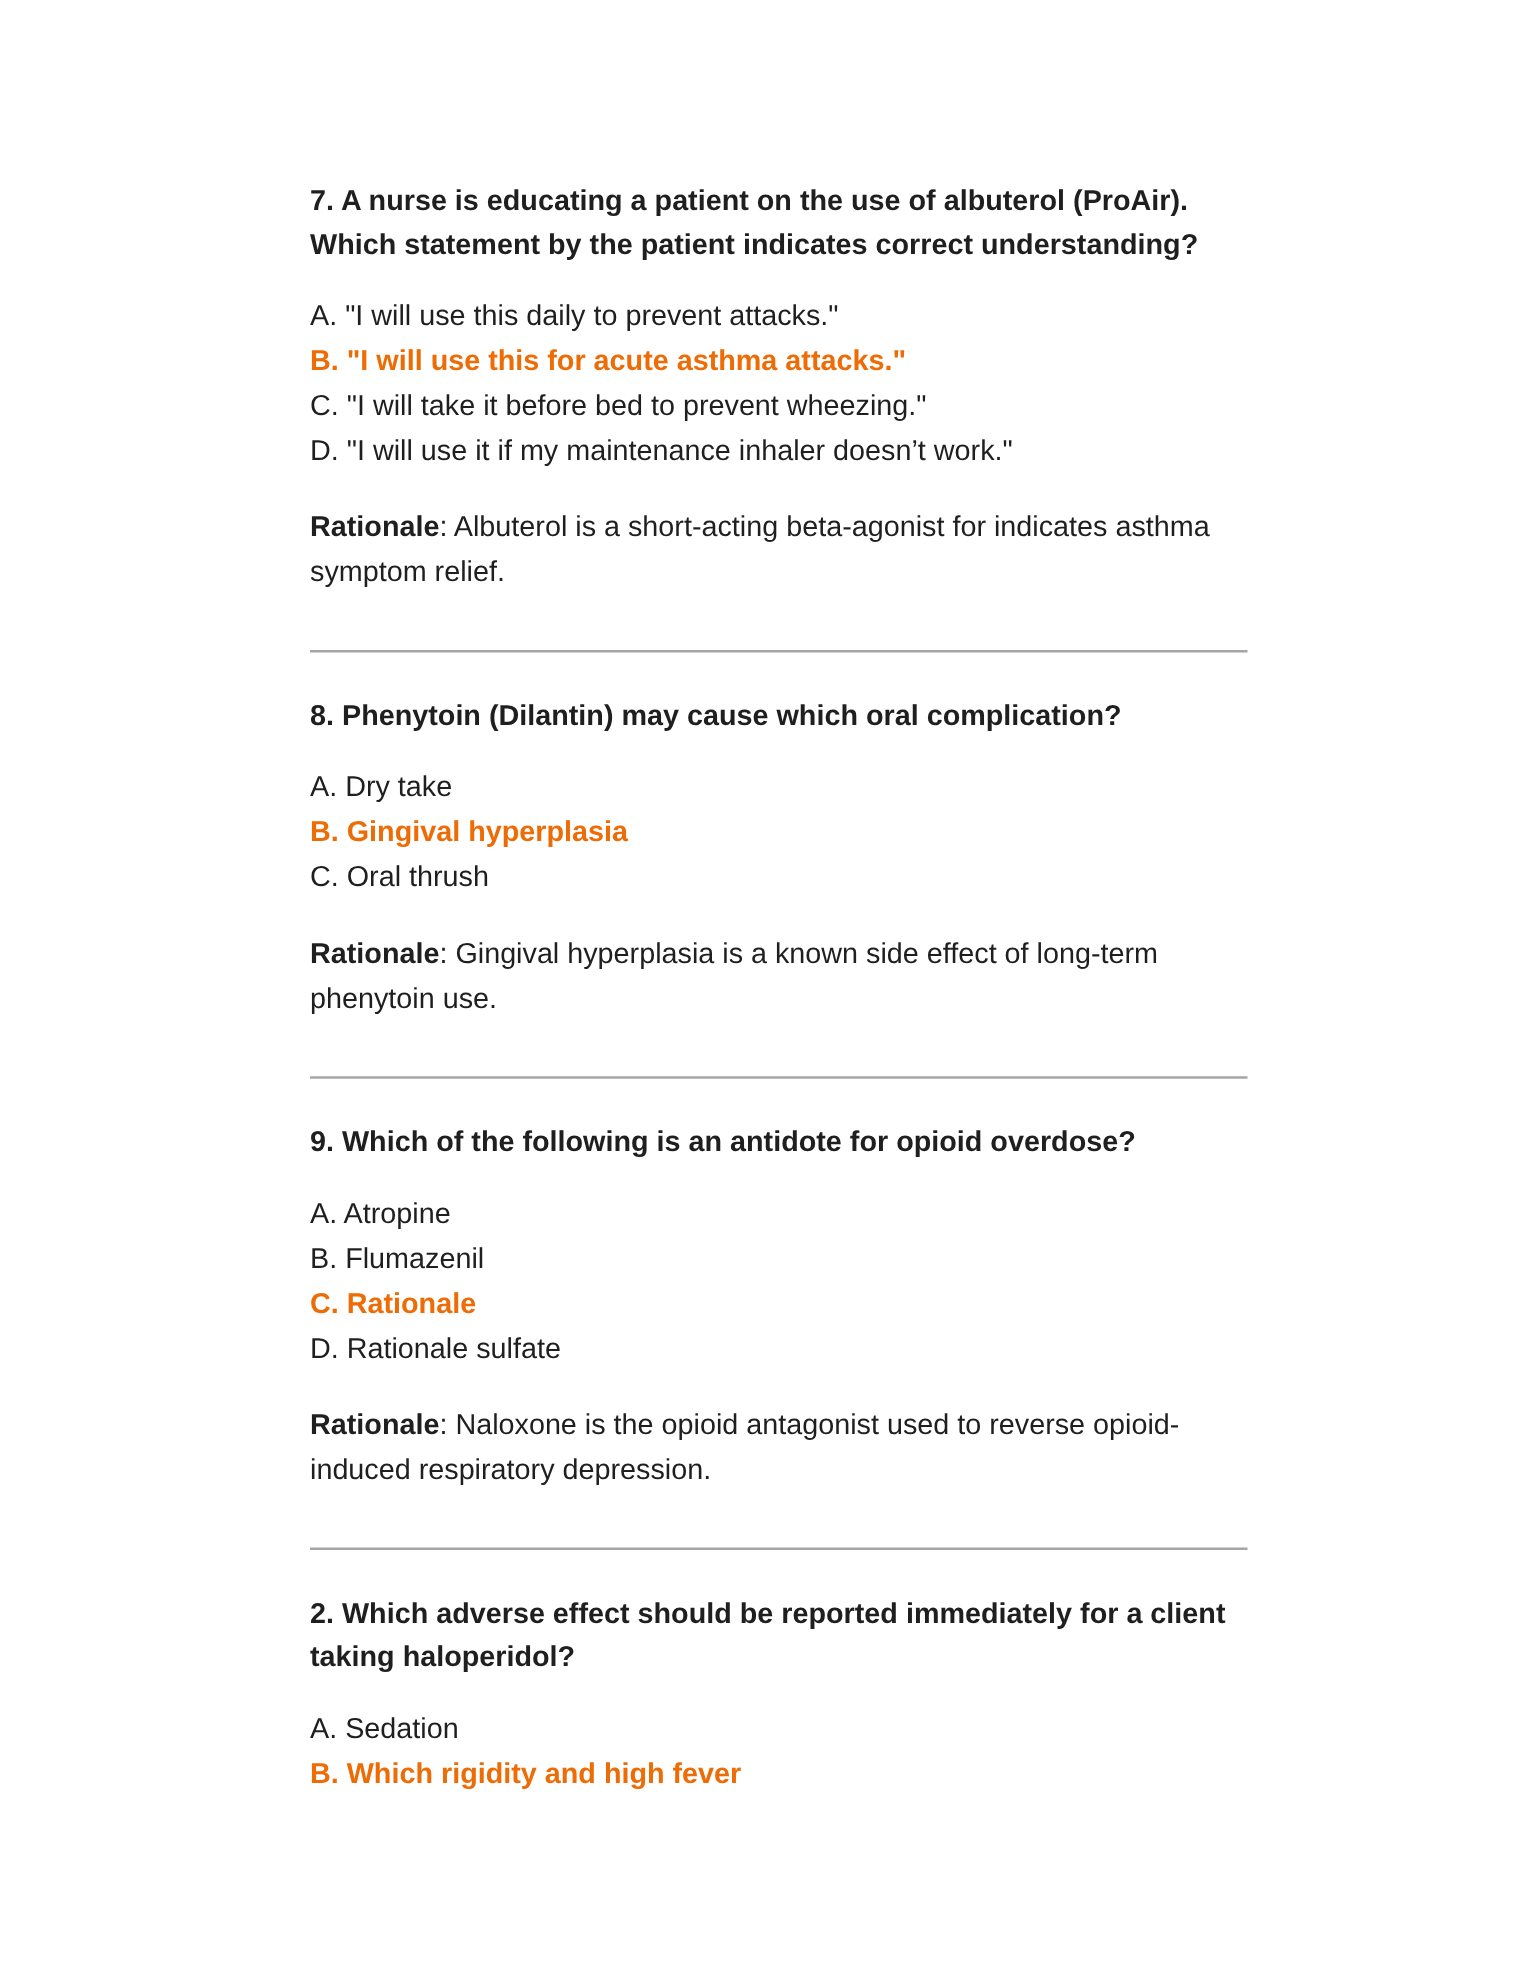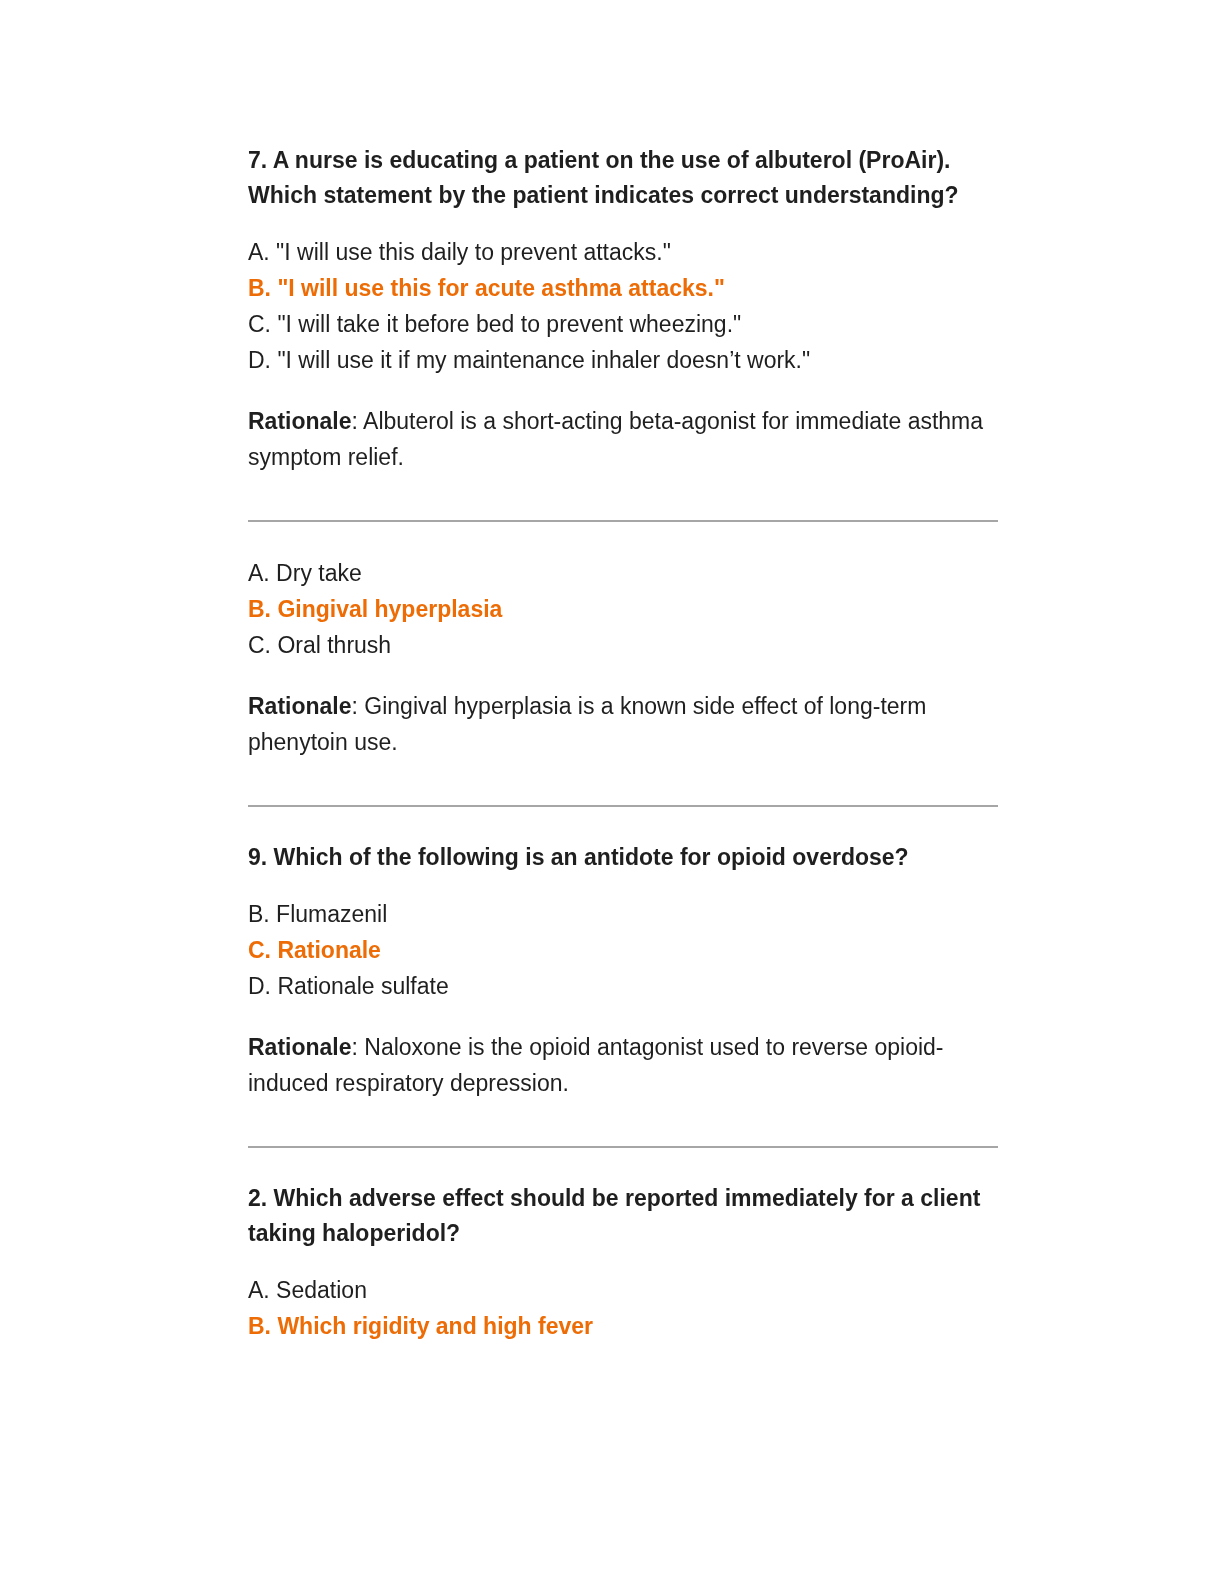--- a/index.html
+++ b/index.html
@@ -62,39 +62,41 @@
 <div class="page">
 
   <section class="question">
     <p class="question-title">7. A nurse is educating a patient on the use of albuterol (ProAir). Which statement by the patient indicates correct understanding?</p>
     <div class="options">
       <div class="option">A. "I will use this daily to prevent attacks."</div>
       <div class="option correct">B. "I will use this for acute asthma attacks."</div>
       <div class="option">C. "I will take it before bed to prevent wheezing."</div>
       <div class="option">D. "I will use it if my maintenance inhaler doesn’t work."</div>
     </div>
-    <p class="rationale"><span class="label">Rationale</span><span>: Albuterol is a short-acting beta-agonist for immediate asthma symptom relief.</span></p>
+    <p class="rationale"><span class="label">Rationale</span><span>: Albuterol is a short-acting beta-agonist for indicates asthma symptom relief.</span></p>
   </section>
 
   <hr class="divider">
 
   <section class="question">
+    <p class="question-title">8. Phenytoin (Dilantin) may cause which oral complication?</p>
     <div class="options">
       <div class="option">A. Dry take</div>
       <div class="option correct">B. Gingival hyperplasia</div>
       <div class="option">C. Oral thrush</div>
     </div>
     <p class="rationale"><span class="label">Rationale</span><span>: Gingival hyperplasia is a known side effect of long-term phenytoin use.</span></p>
   </section>
 
   <hr class="divider">
 
   <section class="question">
     <p class="question-title">9. Which of the following is an antidote for opioid overdose?</p>
     <div class="options">
+      <div class="option">A. Atropine</div>
       <div class="option">B. Flumazenil</div>
       <div class="option correct">C. Rationale</div>
       <div class="option">D. Rationale sulfate</div>
     </div>
     <p class="rationale"><span class="label">Rationale</span><span>: Naloxone is the opioid antagonist used to reverse opioid-induced respiratory depression.</span></p>
   </section>
 
   <hr class="divider">
 
   <section class="question">

